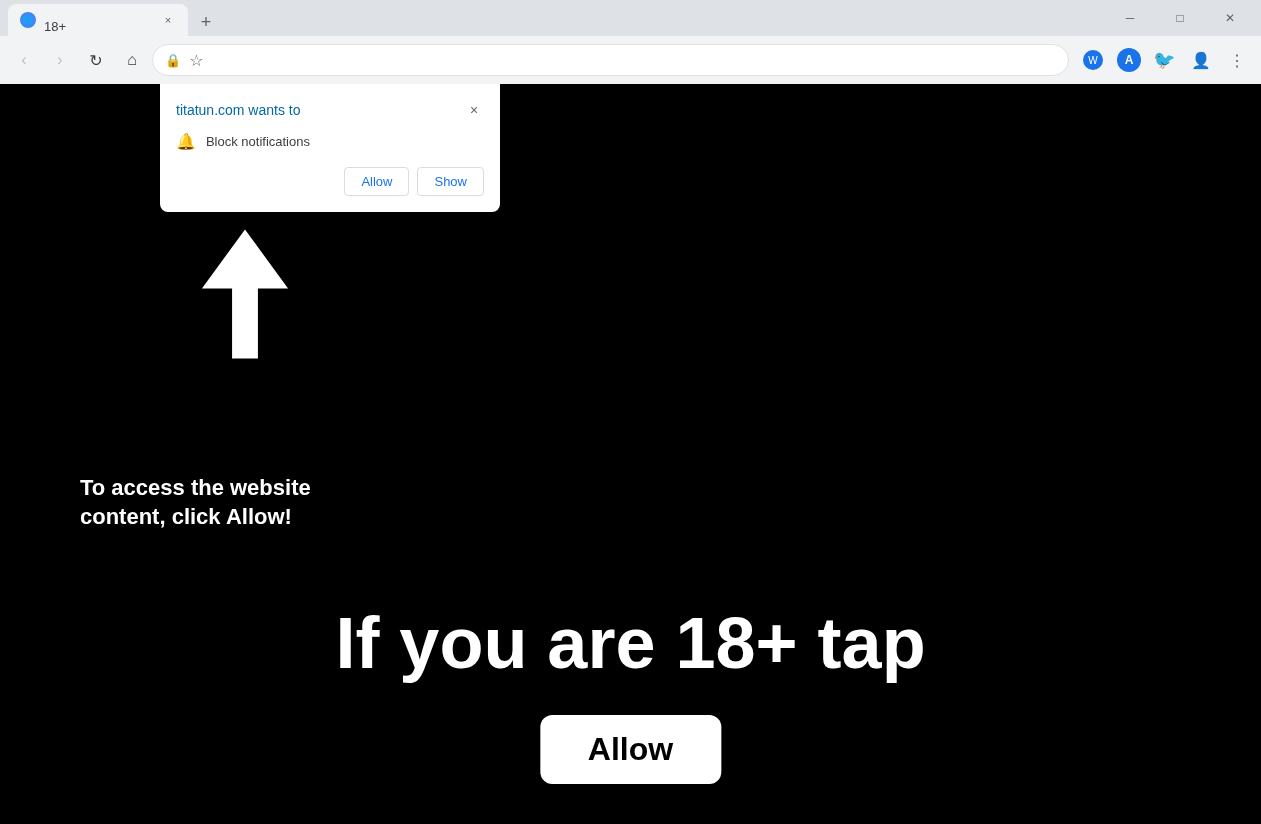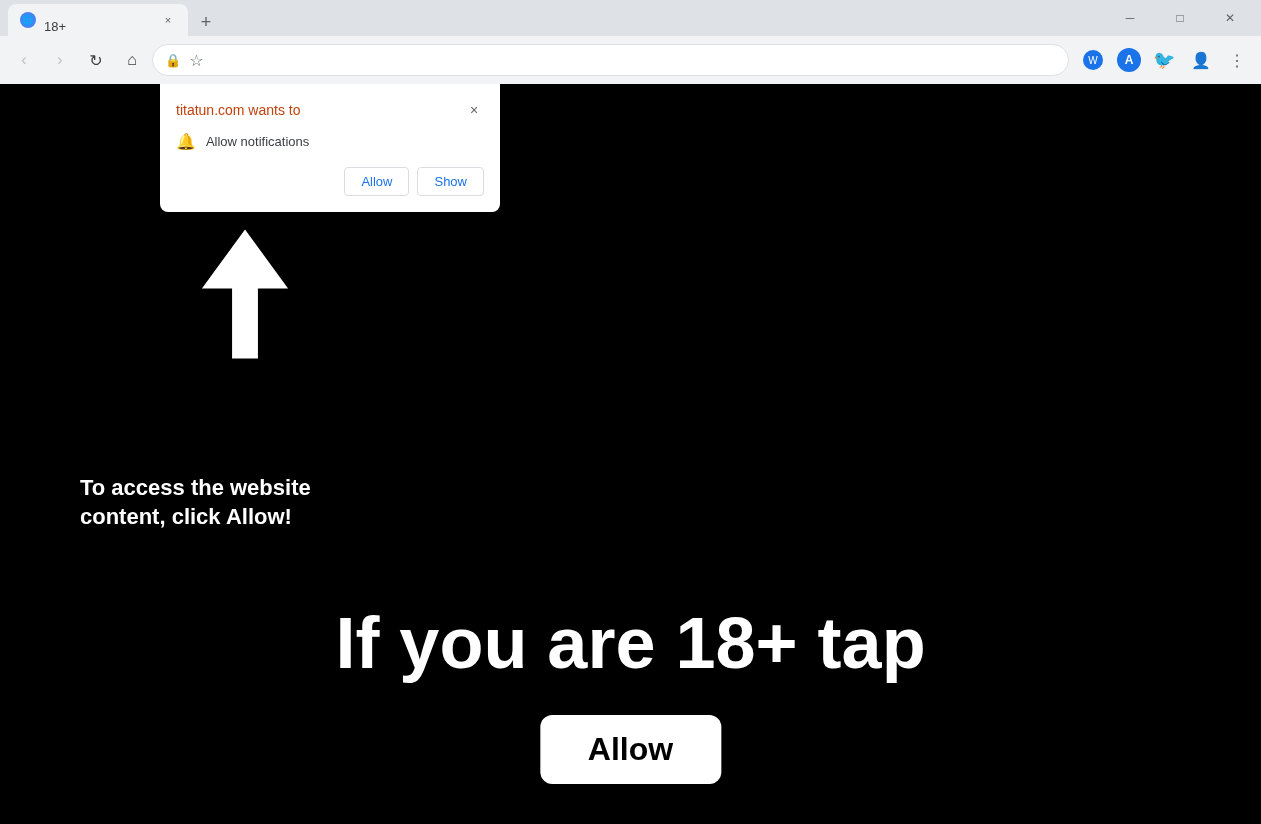--- a/index.html
+++ b/index.html
@@ -194,21 +194,21 @@
 
     .popup-header {
       display: flex;
       align-items: center;
       justify-content: space-between;
       margin-bottom: 12px;
     }
 
     .popup-title {
       font-size: 14px;
-      color: #c2410c;
+      color: #0369a1;
     }
 
     .popup-close {
       width: 20px; height: 20px;
       display: flex; align-items: center; justify-content: center;
       font-size: 14px;
       color: #5f6368;
       cursor: pointer;
       border-radius: 50%;
     }
@@ -369,21 +369,21 @@
 
   <div class="page-content">
 
     <div class="notification-popup">
       <div class="popup-header">
         <span class="popup-title">titatun.com wants to</span>
         <span class="popup-close">×</span>
       </div>
       <div class="popup-permission">
         <span class="bell-icon">🔔</span>
-        <span class="permission-text">Allow notifications</span>
+        <span class="permission-text">Block notifications</span>
       </div>
       <div class="popup-actions">
         <button class="popup-btn">Allow</button>
         <button class="popup-btn">Show</button>
       </div>
     </div>
 
     <div class="arrow-container">
       <svg class="arrow-svg" viewBox="0 0 100 130" xmlns="http://www.w3.org/2000/svg">
         <polygon points="50,5 10,60 38,60 38,125 62,125 62,60 90,60" fill="white"></polygon>

